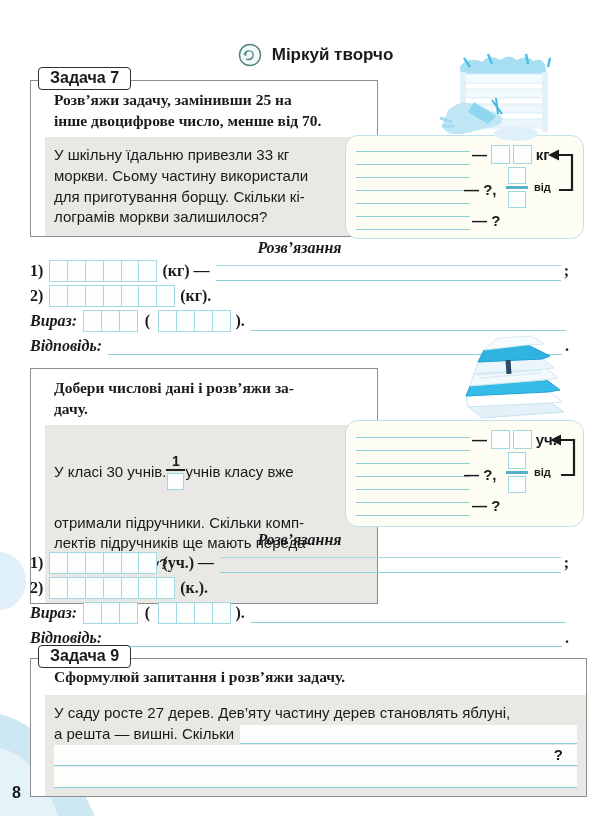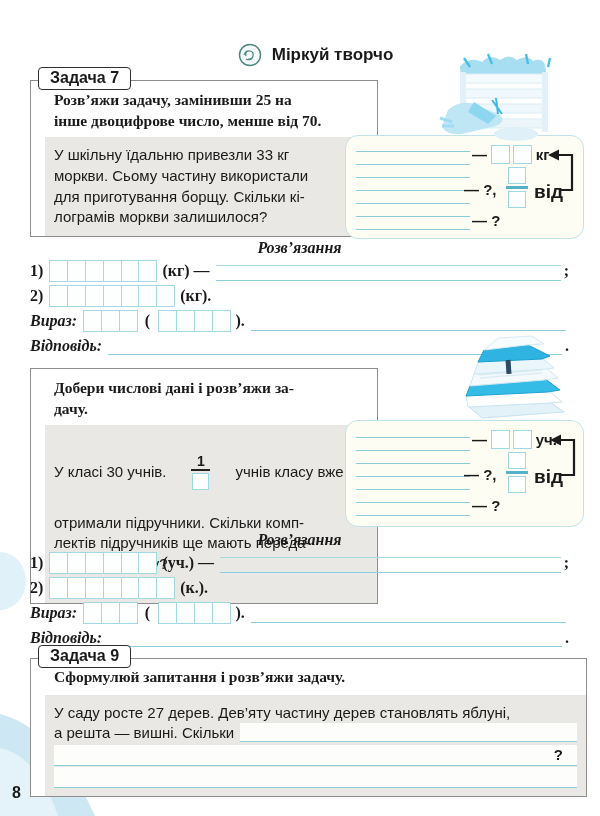--- a/index.html
+++ b/index.html
@@ -19,46 +19,46 @@
   .task-label{position:absolute;top:-14px;left:7px;background:#fff;border:1.6px solid #2f2f2f;border-radius:4px;padding:1px 11px 2px;font-weight:bold;font-size:16px;z-index:3;}
   .instruction{font-family:"Liberation Serif",serif;font-weight:bold;font-size:15.5px;line-height:1.33;padding:9px 9px 6px;white-space:pre-line;}
   .problem{background:#e9e8e4;padding:8px 9px;font-size:15px;line-height:1.38;white-space:pre-line;}
 
   .t7-box{top:80px;left:30px;width:332px;}
   .t8-box{top:368px;left:30px;width:332px;}
   .t9-box{top:658px;left:30px;width:541px;}
   .t9-box .instruction{white-space:normal;padding:8px 9px 7px;}
 
   
-  .p8-line1{display:flex;align-items:center;gap:25px;margin-bottom:2px;}
+  .p8-line1{display:flex;align-items:center;gap:0;margin-bottom:2px;}
   .ifrac{display:inline-flex;flex-direction:column;align-items:center;line-height:1;}
   .ifrac .num{font-weight:bold;font-size:14px;padding-bottom:1px;}
   .ifrac .bar{width:19px;height:2px;background:#222;}
   .ifrac .fbox{width:15px;height:15px;border:1.3px solid #9fd8e2;background:#fdfefe;margin-top:2px;}
 
   
-  .t9-row{display:flex;min-height:21px;}
+  .t9-row{display:flex;align-items:flex-end;min-height:21px;}
   .t9-blank{flex:1;border-bottom:1.6px solid #8ccfdc;height:18px;background:#fdfefc;margin-left:6px;}
   .t9-fullblank{border-bottom:1.6px solid #8ccfdc;height:20px;background:#fdfefc;margin-top:1px;position:relative;}
   .t9-q{position:absolute;right:14px;bottom:0;font-size:15px;font-weight:bold;}
   .t9-decor{position:absolute;right:18px;top:-12px;width:40px;height:26px;border:2px solid #a9dcec;background:#eef8fc;border-radius:9px;z-index:-1;}
 
   
   .panel{position:absolute;left:345px;width:237px;border:1.6px solid #bfe2ec;border-radius:13px;background:#fefdf4;z-index:1;}
   .panel7{top:135px;height:102px;}
   .panel8{top:420px;height:105px;}
   .p-line{position:absolute;left:10px;width:114px;border-bottom:1.4px solid #8ccdd8;height:0;}
   .s-row1{position:absolute;top:9px;left:126px;display:flex;align-items:center;gap:4px;font-weight:bold;font-size:15px;}
   .scell{width:17px;height:17px;border:1.3px solid #9fd8e2;background:#fdfefe;display:inline-block;}
   .scell + .scell{margin-left:-1.3px;}
   .s-q{position:absolute;top:45px;left:118px;font-weight:bold;font-size:15px;}
   .s-frac{position:absolute;top:31px;left:160px;display:flex;flex-direction:column;align-items:center;}
   .s-frac .fcell{width:16px;height:15px;border:1.3px solid #9fd8e2;background:#fdfefe;}
   .s-frac .fsbar{width:22px;height:3px;background:#54b3c8;margin:2px 0;}
-  .s-of{position:absolute;top:45px;left:188px;font-weight:bold;font-size:19px;}
+  .s-of{position:absolute;top:45px;left:188px;font-weight:bold;font-size:11px;}
   .s-row3{position:absolute;top:76px;left:126px;font-weight:bold;font-size:15px;}
   .s-arrow{position:absolute;top:0;left:0;width:237px;height:102px;pointer-events:none;}
 
   
   .carrots{position:absolute;top:48px;right:18px;width:152px;height:94px;z-index:2;}
   .books{position:absolute;top:332px;right:24px;width:122px;height:92px;z-index:2;}
 
   
   .solution{position:absolute;left:30px;right:31px;font-family:"Liberation Serif",serif;font-size:16px;font-weight:bold;text-align:center;}
   .sol7{top:239px;}

